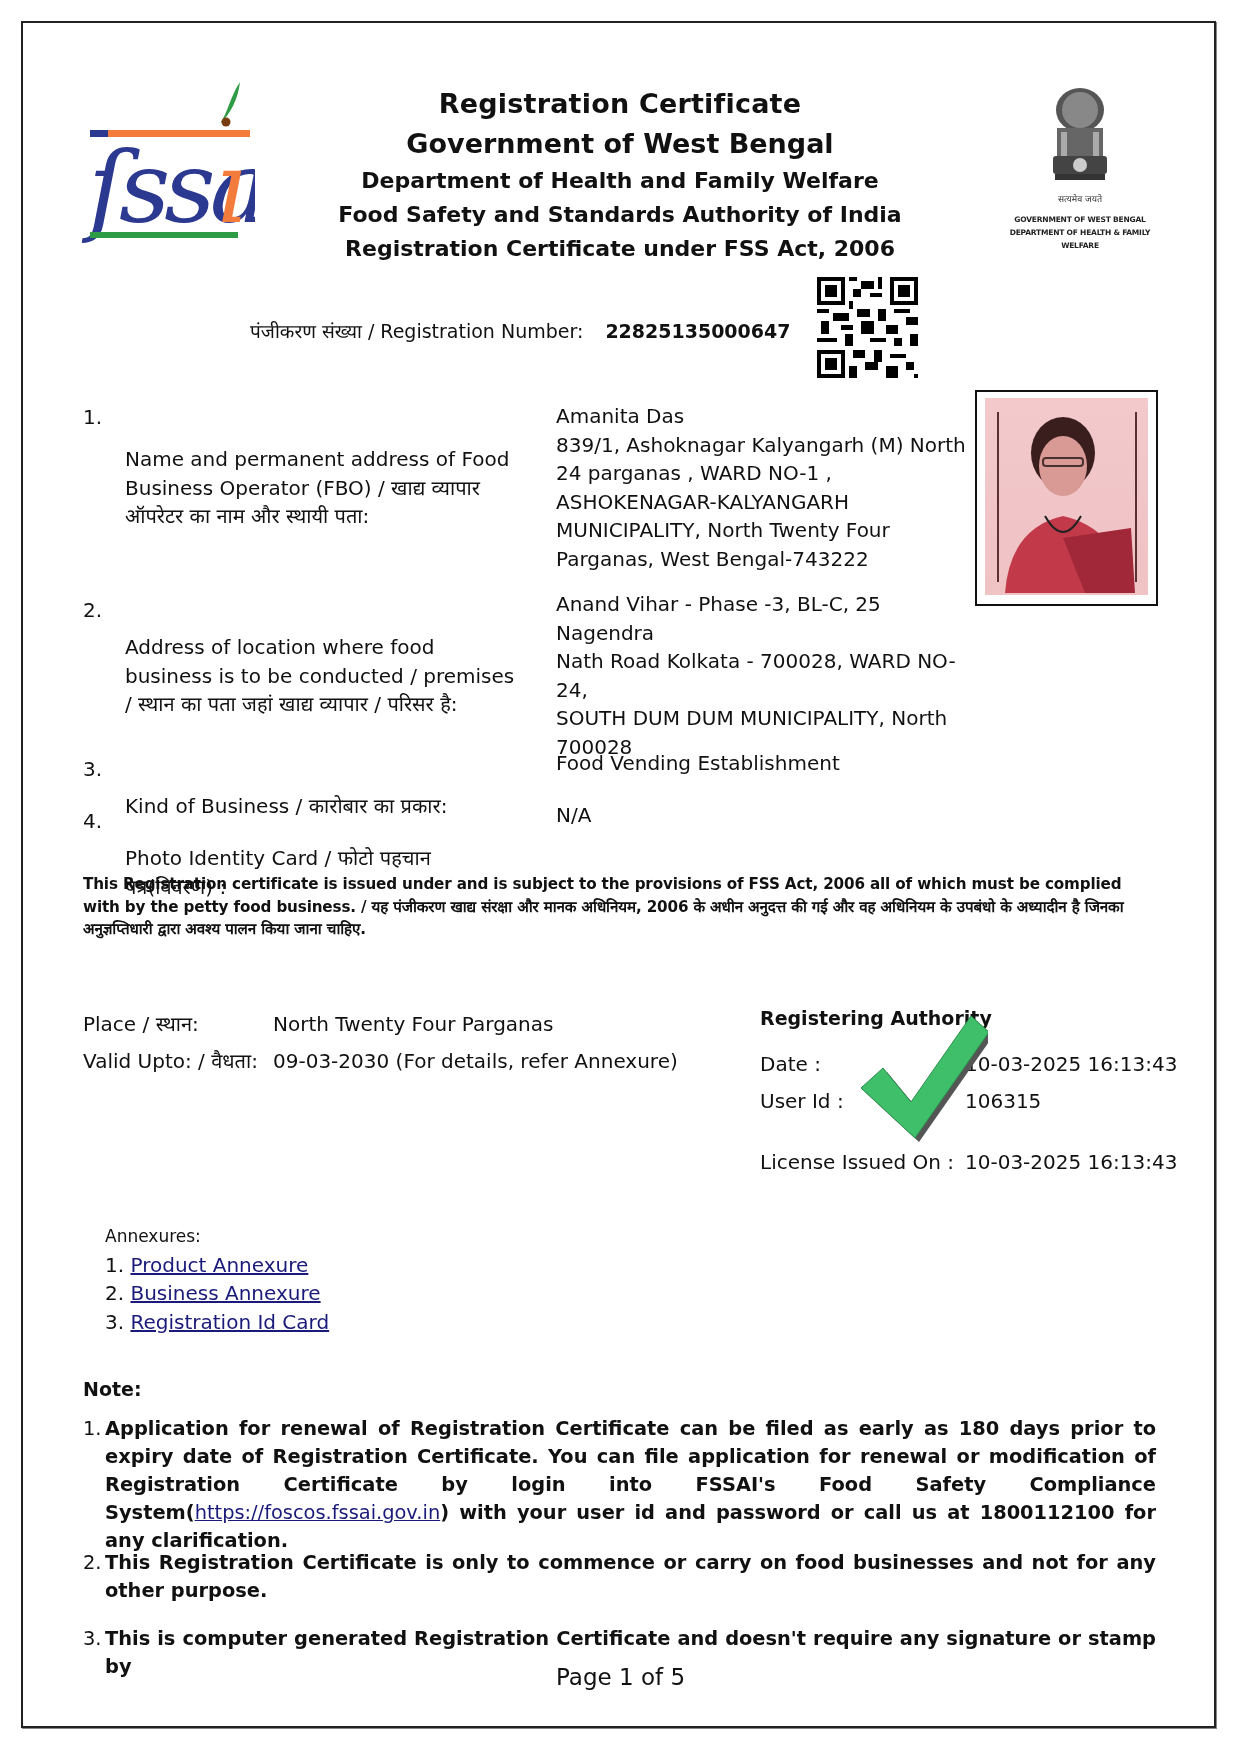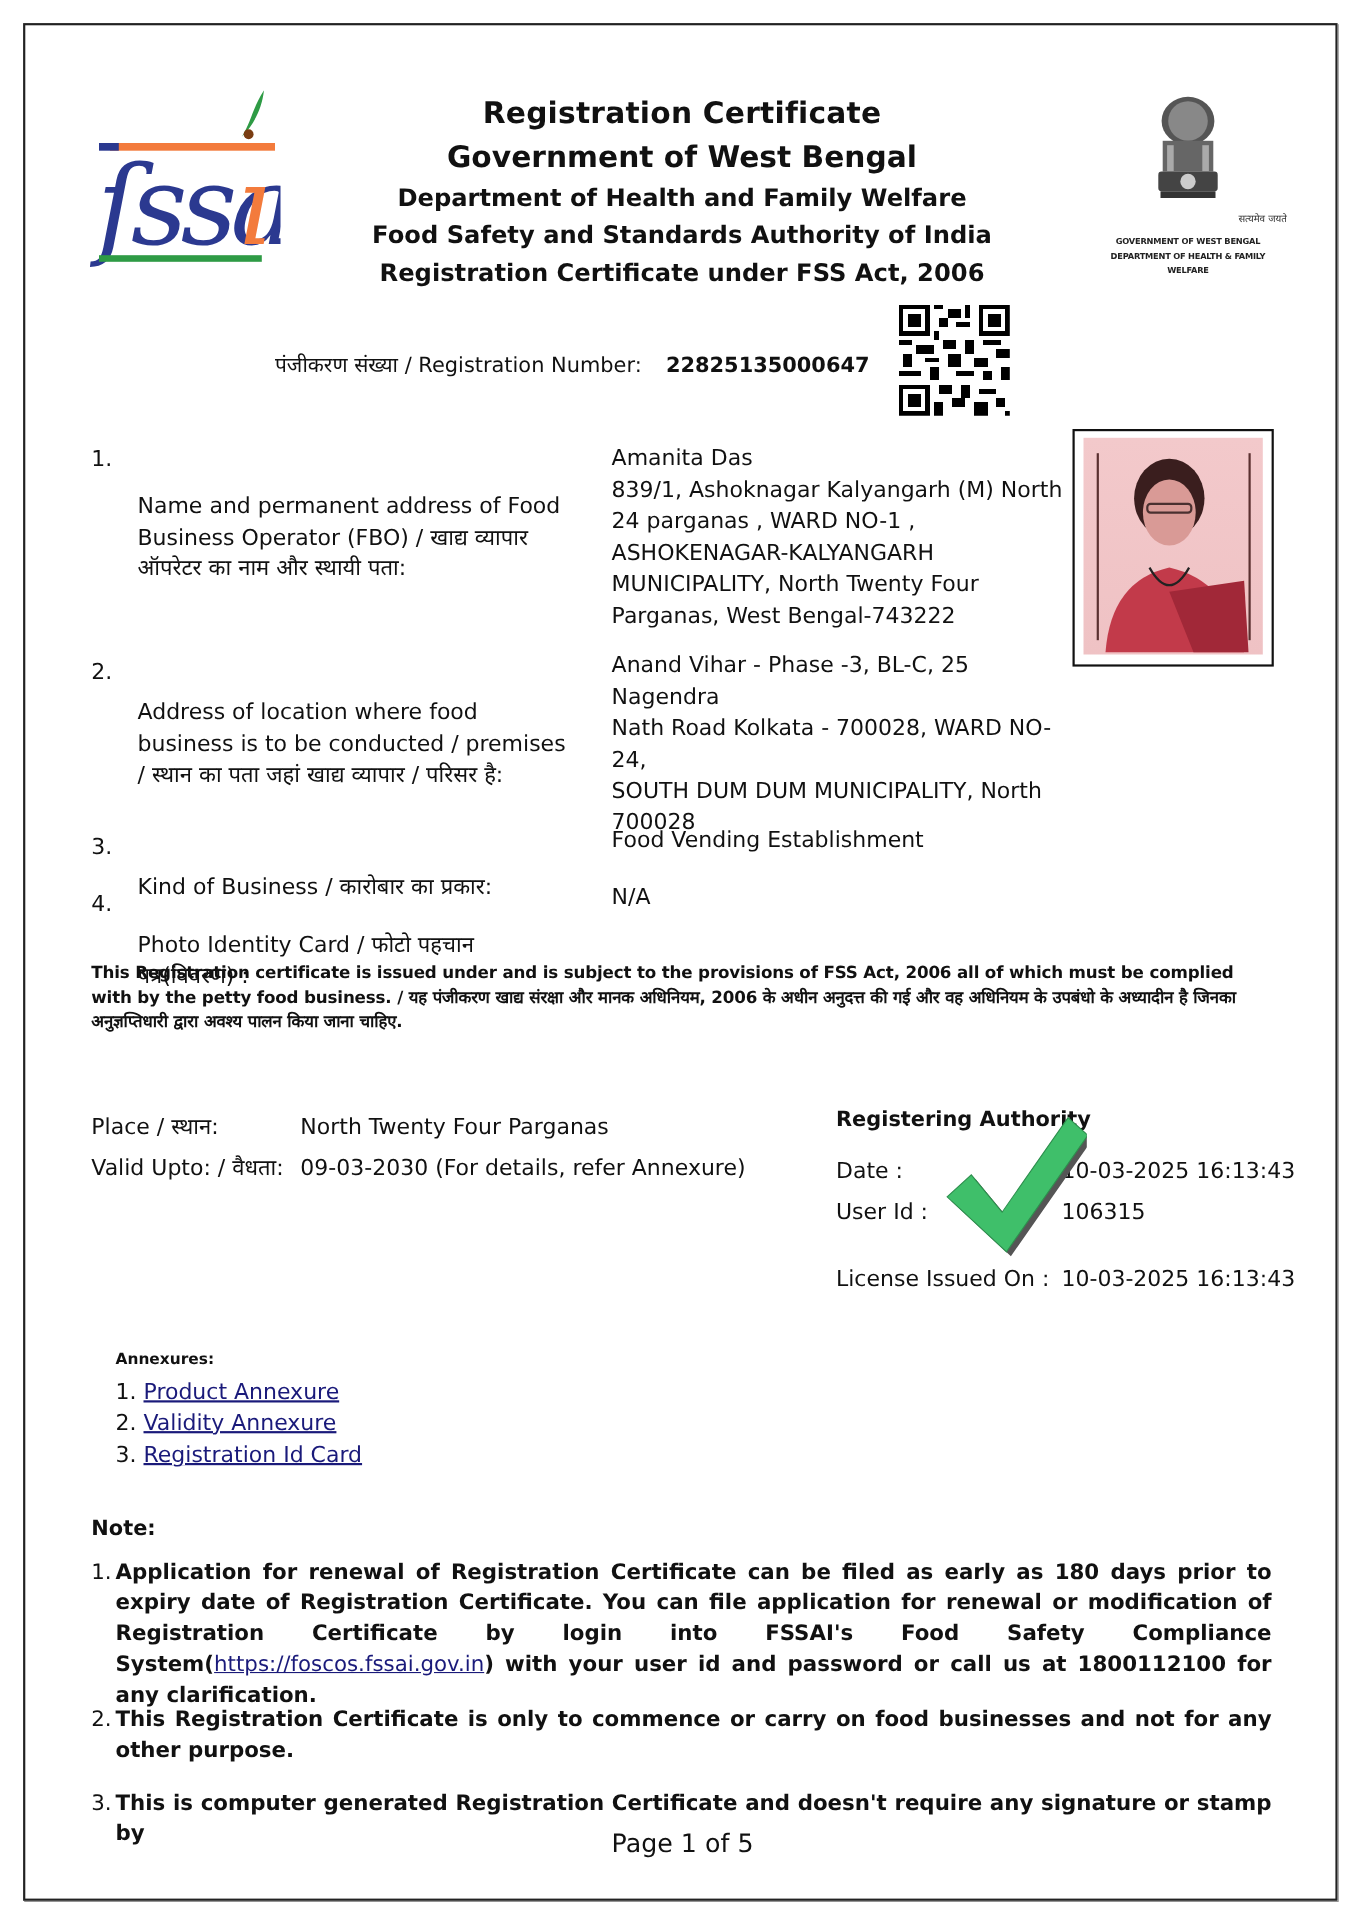--- a/index.html
+++ b/index.html
@@ -7,21 +7,21 @@
          font-family:"DejaVu Sans", "Liberation Sans", sans-serif; color:#111; }
   .frame { position:absolute; left:21px; top:21px; width:1195px; height:1707px;
            border:2px solid #222; box-shadow:1px 1px 0 #888; box-sizing:border-box; }
   .abs { position:absolute; }
 
   
   .fssai-logo { left:80px; top:82px; width:175px; height:170px; }
   
   .emblem { left:990px; top:80px; width:180px; height:175px; text-align:center; }
   .emblem-caption { font-size:7.5px; font-weight:bold; line-height:13px; letter-spacing:-0.2px; color:#222; }
-  .emblem-motto { font-size:9px; color:#333; margin-top:-2px;text-align:right; }
+  .emblem-motto { font-size:9px; color:#333; margin-top:-2px; }
 
   .header { left:300px; top:84px; width:640px; text-align:center; font-weight:bold; color:#111; }
   .header .h1 { font-size:27px; line-height:40px; letter-spacing:0.2px; }
   .header .h2 { font-size:27px; line-height:40px; }
   .header .h3 { font-size:22px; line-height:34px; }
 
   .regno { left:250px; top:318px; font-size:19px; white-space:nowrap; }
   .regno-value { font-weight:bold; margin-left:16px; }
   .qr { left:817px; top:277px; width:101px; height:101px; }
 
@@ -40,21 +40,21 @@
   .place-block .lbl { display:inline-block; width:190px; }
   .auth { left:760px; top:1007px; font-size:20px; }
   .auth-title { font-weight:bold; font-size:19px; }
   .auth-row { position:absolute; white-space:nowrap; }
   .auth-row .k { position:absolute; left:0; }
   .auth-row .v { position:absolute; left:205px; }
 
   .check { left:853px; top:1010px; width:135px; height:140px; }
 
   .annex { left:105px; top:1222px; font-size:20px; line-height:28.5px; }
-  .annex-title { font-weight:bold; font-size:14px; }
+  .annex-title { font-weight:normal; font-size:17px; }
   a.link { color:#1a1a7a; text-decoration:underline; }
 
   .note-title { left:83px; top:1378px; font-weight:bold; font-size:19px; }
   .note { position:absolute; left:83px; width:1073px; font-size:19.4px; line-height:28px; font-weight:bold; text-align:justify; }
   .note .n { position:absolute; left:0; font-weight:normal; }
   .note .t { display:block; margin-left:22px; }
 
   .pager { left:0; width:1241px; top:1664px; text-align:center; font-size:23px; }
 </style>
 </head>
@@ -216,21 +216,21 @@
 <div class="abs check">
   <svg width="135" height="140" viewBox="0 0 135 140">
     <polygon points="8,78 30,58 58,92 118,6 136,22 62,128" fill="#555" transform="translate(4,4)"></polygon>
     <polygon points="8,78 30,58 58,92 118,6 136,22 62,128" fill="#3fbf6a" stroke="#2e8f4e" stroke-width="1"></polygon>
   </svg>
 </div>
 
 <div class="abs annex">
   <div class="annex-title">Annexures:</div>
   <div><span>1.</span> <a class="link">Product Annexure</a></div>
-  <div><span>2.</span> <a class="link">Validity Annexure</a></div>
+  <div><span>2.</span> <a class="link">Business Annexure</a></div>
   <div><span>3.</span> <a class="link">Registration Id Card</a></div>
 </div>
 
 <div class="abs note-title">Note:</div>
 <div class="note" style="top:1415px">
   <span class="n">1.</span>
   <span class="t"><span>Application for renewal of Registration Certificate can be filed as early as 180 days prior to expiry date of Registration Certificate. You can file application for renewal or modification of Registration Certificate by login into FSSAI's Food Safety Compliance System(</span><a class="link" style="font-weight:normal">https://foscos.fssai.gov.in</a><span>) with your user id and password or call us at 1800112100 for any clarification.</span></span>
 </div>
 <div class="note" style="top:1549px">
   <span class="n">2.</span>

